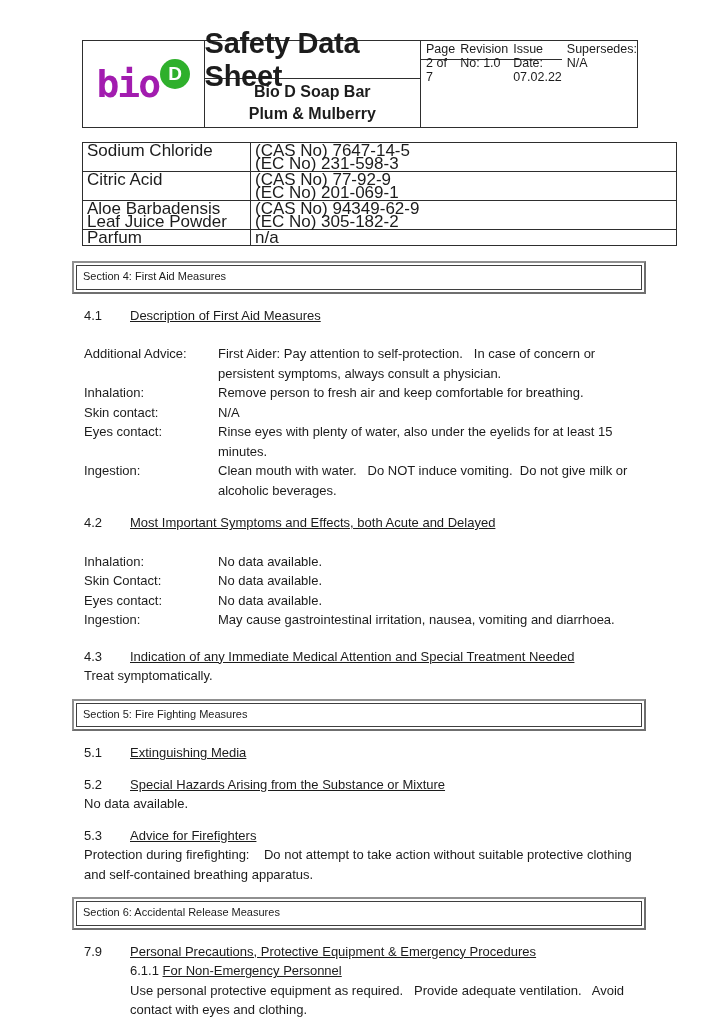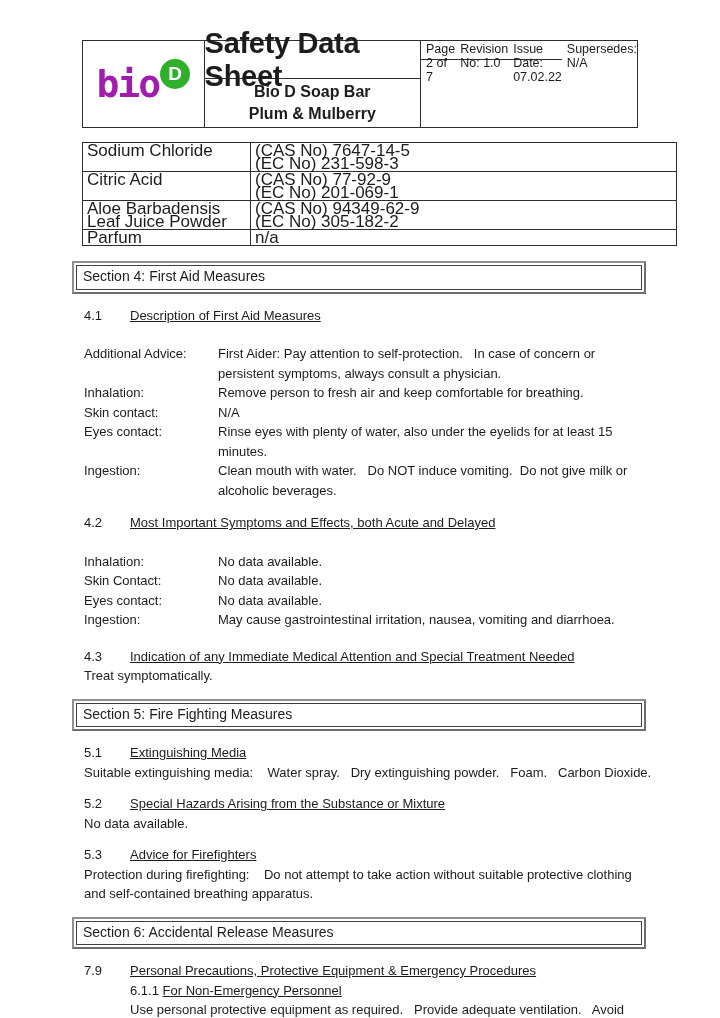--- a/index.html
+++ b/index.html
@@ -69,21 +69,21 @@
   .section-box {
     margin:15px -8px 0 -12px;
     border:2px solid #909090;
     border-right-color:#6f6f6f; border-bottom-color:#6f6f6f;
     padding:2px;
     background:#fff;
   }
   .section-box-inner {
     border:1px solid #3f3f3f;
     padding:1px 6px 2px 6px;
-    font-size:14px;
+    font-size:11px;
   }
 
   .subheading { margin-top:12px; }
   .sub-num { display:inline-block; width:46px; }
   .sub-title { text-decoration:underline; }
 
   .pairs { margin-top:19px; }
   .pair { display:flex; }
   .pair-label { flex:0 0 134px; }
   .pair-value { flex:1; white-space:pre-wrap; }
@@ -212,21 +212,20 @@
     </div>
     <div class="body-text">Treat symptomatically.</div>
 
     <div class="section-box" style="margin-top:13px;">
       <div class="section-box-inner">Section 5: Fire Fighting Measures</div>
     </div>
 
     <div class="subheading">
       <span class="sub-num">5.1</span><span class="sub-title">Extinguishing Media</span>
     </div>
-    <div class="body-nowrap">Suitable extinguishing media:    Water spray.   Dry extinguishing powder.   Foam.   Carbon Dioxide.</div>
 
     <div class="subheading">
       <span class="sub-num">5.2</span><span class="sub-title">Special Hazards Arising from the Substance or Mixture</span>
     </div>
     <div class="body-text">No data available.</div>
 
     <div class="subheading">
       <span class="sub-num">5.3</span><span class="sub-title">Advice for Firefighters</span>
     </div>
     <div class="body-text">Protection during firefighting:    Do not attempt to take action without suitable protective clothing and self-contained breathing apparatus.</div>

